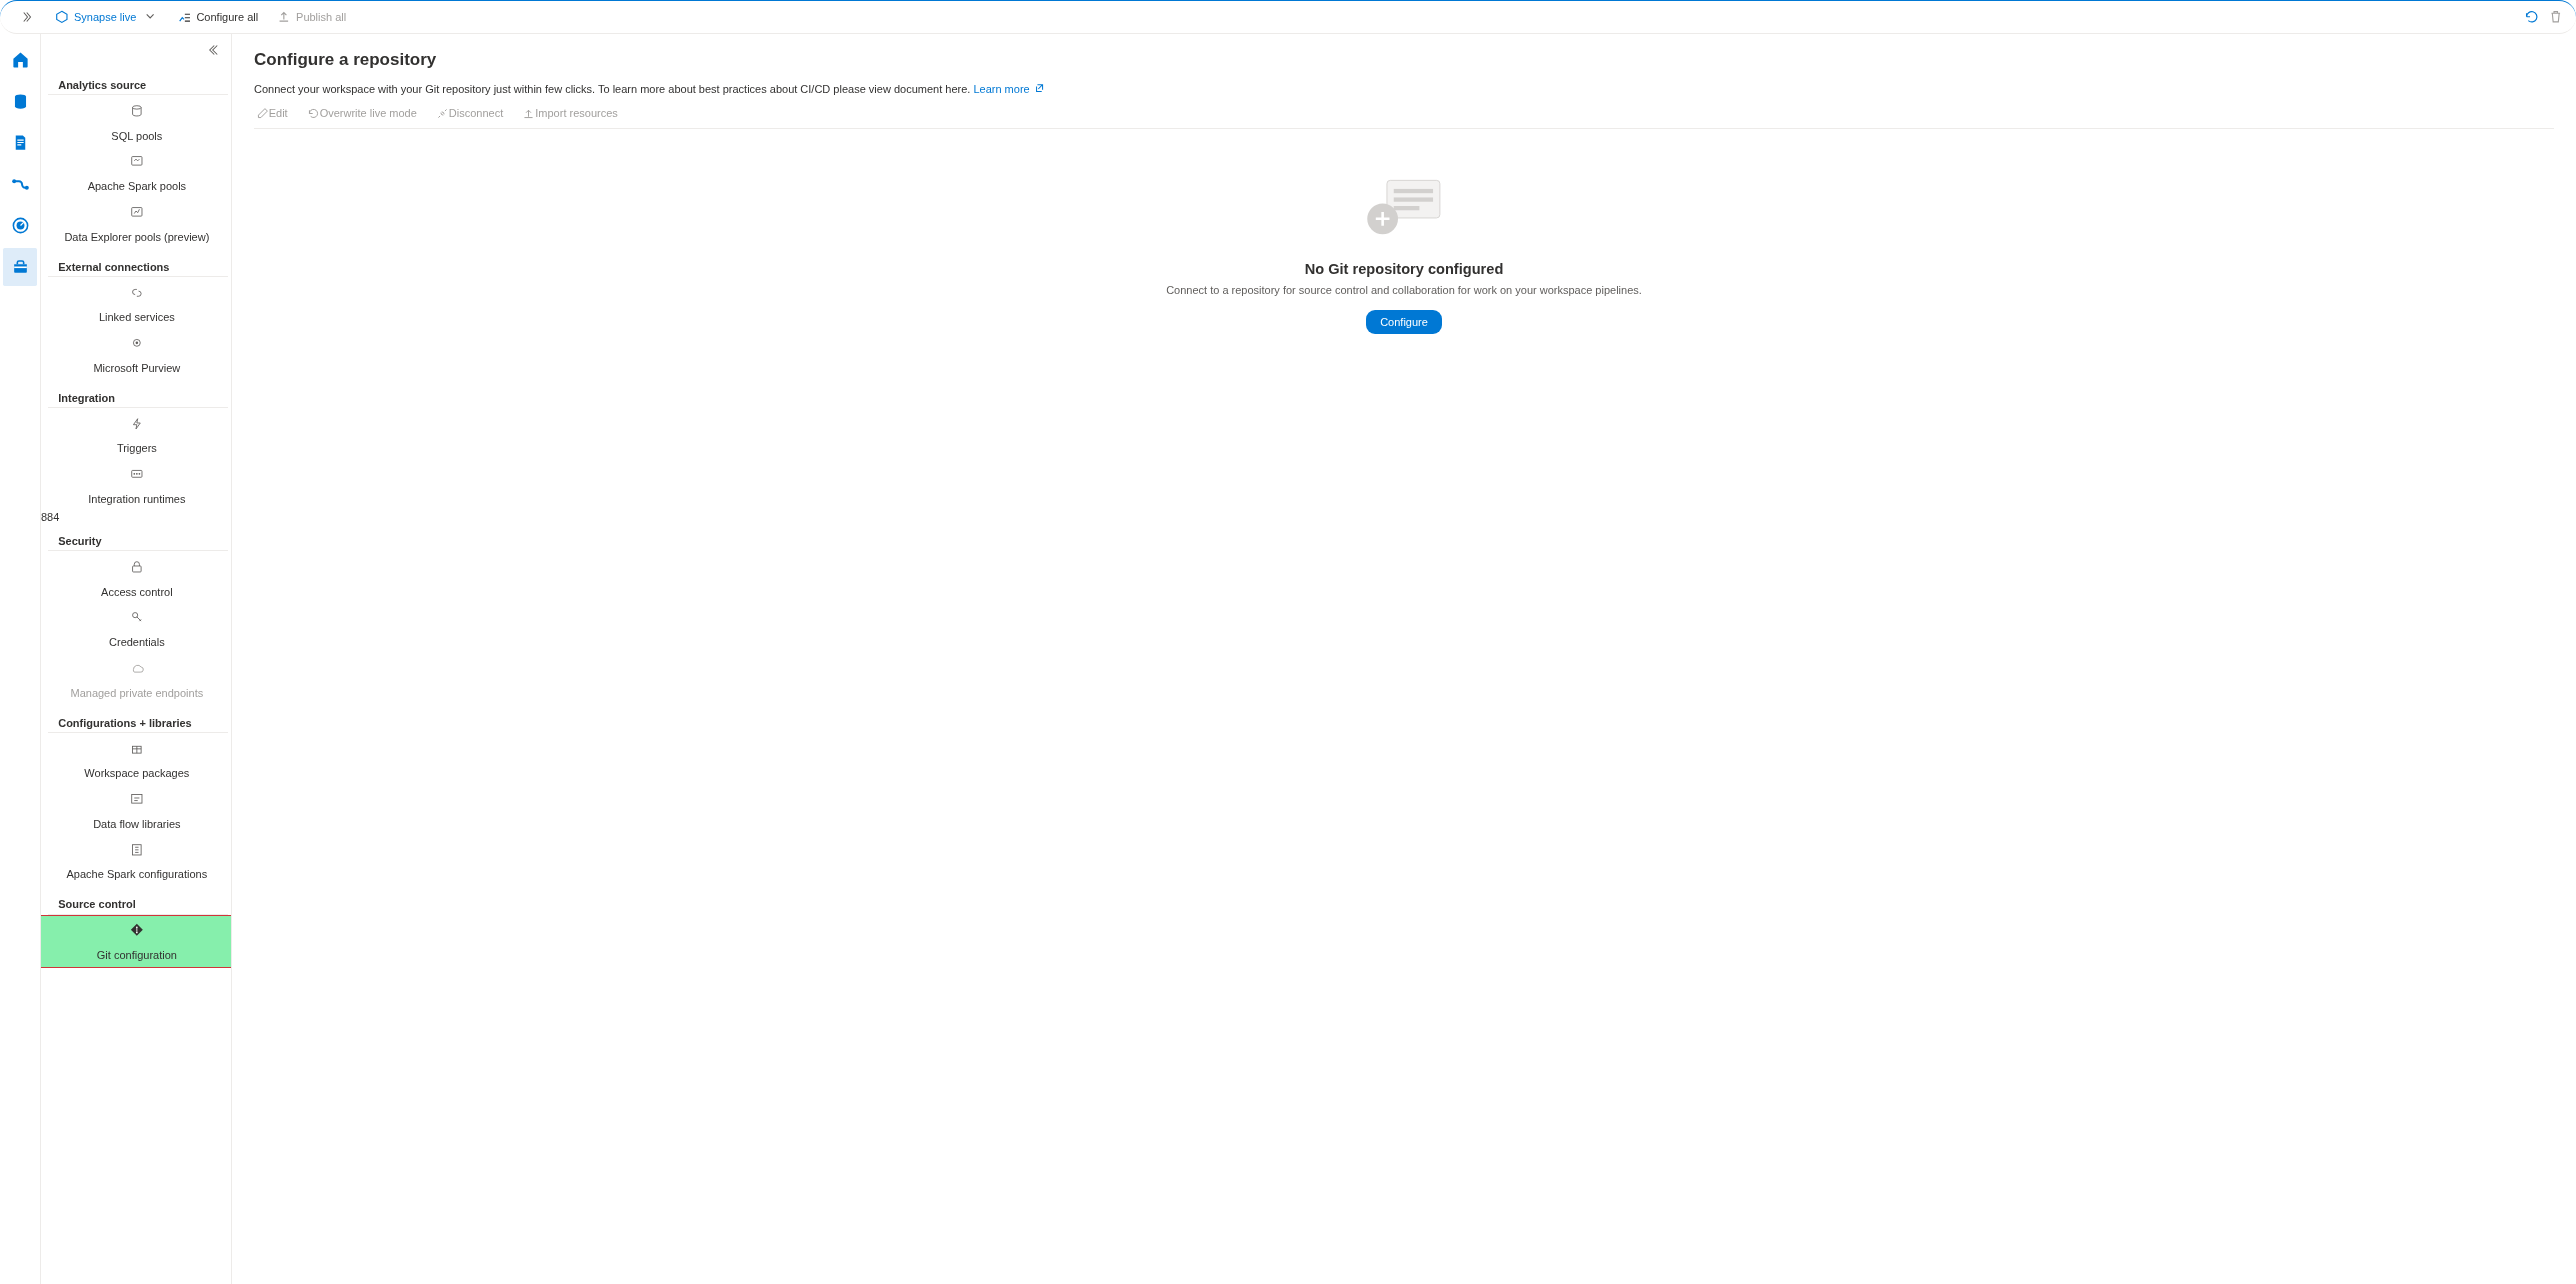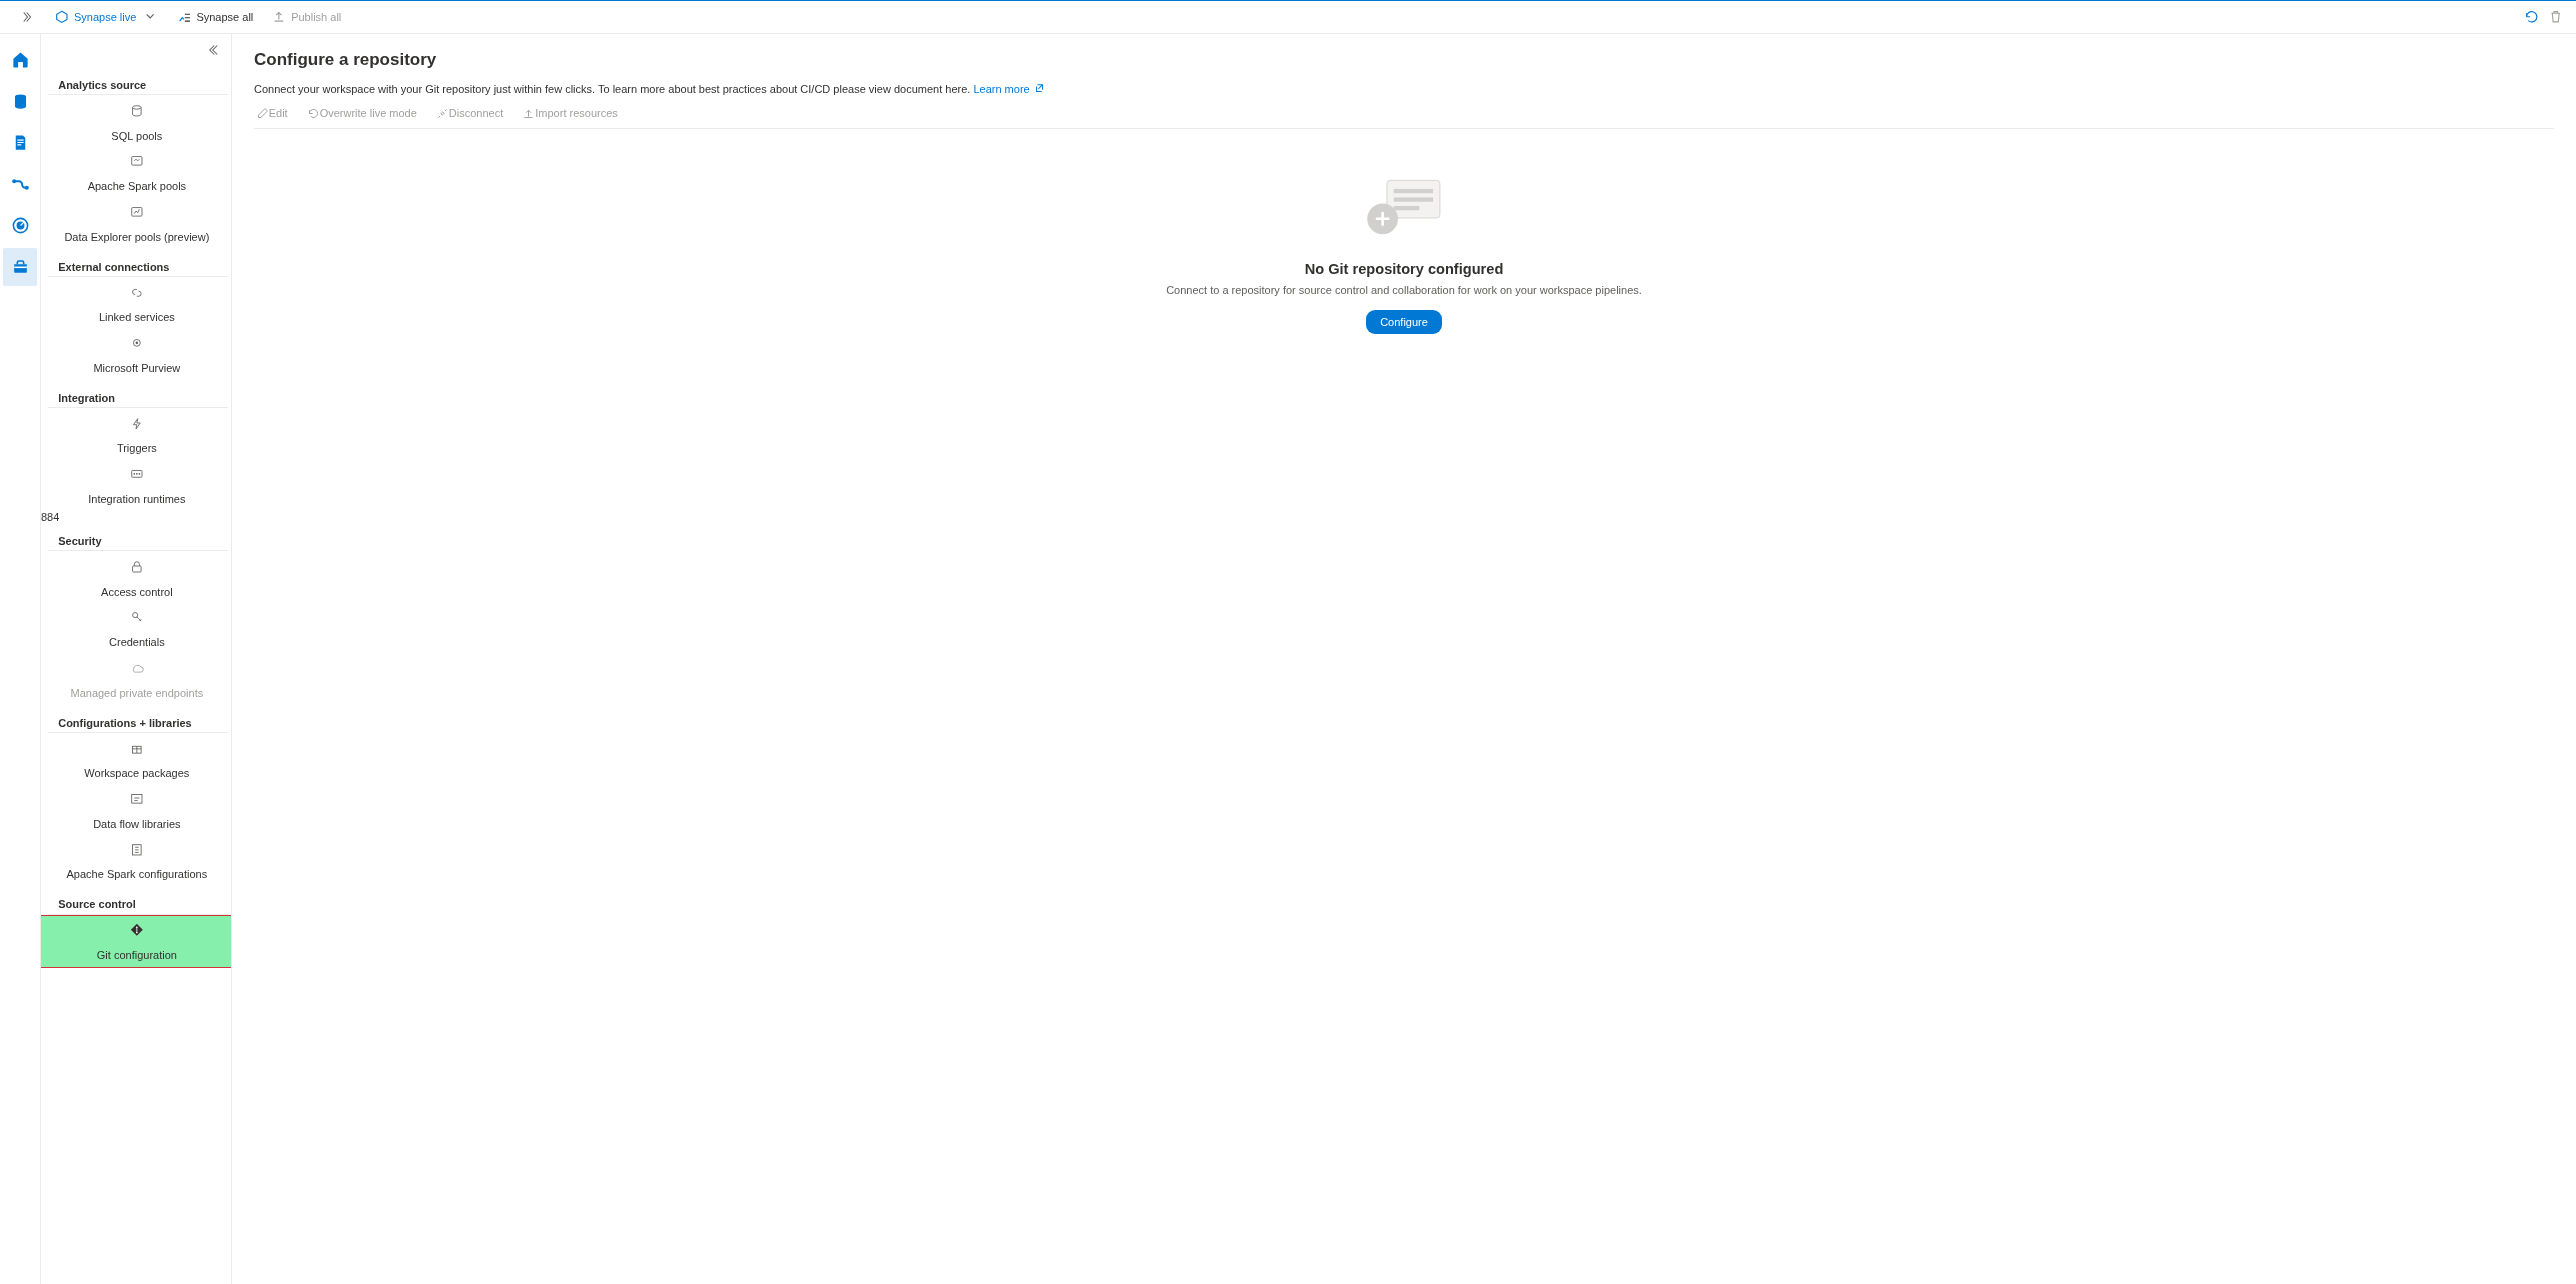--- a/index.html
+++ b/index.html
@@ -20,20 +20,21 @@
     transform: scale(1);
     transform-origin: top left;
   }
   .topbar {
     height: 34px;
     border-top: 1.7px solid #0078d4;
     border-bottom: 0.9px solid #edebe9;
     display: flex;
     align-items: center;
     padding: 0 8.6px 0 15.5px;
+    border-radius: 17px;
   }
   .topbar .expand-icon {
     width: 20.6px; height: 20.6px; display:flex; align-items:center; justify-content:center;
     color:#605e5c; margin-right:19px;
   }
   .topbar .mode {
     display:flex; align-items:center; gap:5.2px; color:#0078d4; cursor:pointer;
     margin-right:5.2px;
   }
   .topbar .chevron { color:#605e5c; margin-right:19px; width:17px; text-align:center; }
@@ -124,21 +125,21 @@
     <div class="chevron">
       <svg width="10.3" height="10.3" viewBox="0 0 12 12">
           <path d="M2 4l4 4 4-4" stroke="#605e5c" stroke-width="1.3" fill="none"></path>
         </svg>
     </div>
     <div class="action">
       <svg width="13.7" height="13.7" viewBox="0 0 16 16">
           <path d="M2 13l3-4 2 2" stroke="#0078d4" stroke-width="1.4" fill="none"></path>
           <path d="M8 5h6M8 9h6M8 13h6" stroke="#323130" stroke-width="1.2"></path>
         </svg>
-      <span>Synapse all</span>
+      <span>Configure all</span>
     </div>
     <div class="action disabled">
       <svg width="13.7" height="13.7" viewBox="0 0 16 16">
           <path d="M8 11V3M5 6l3-3 3 3M3 13h10" stroke="#a19f9d" stroke-width="1.3" fill="none"></path>
         </svg>
       <span>Publish all</span>
     </div>
     <div class="spacer"></div>
     <div class="icon-btn">
       <svg width="15.5" height="15.5" viewBox="0 0 18 18">

